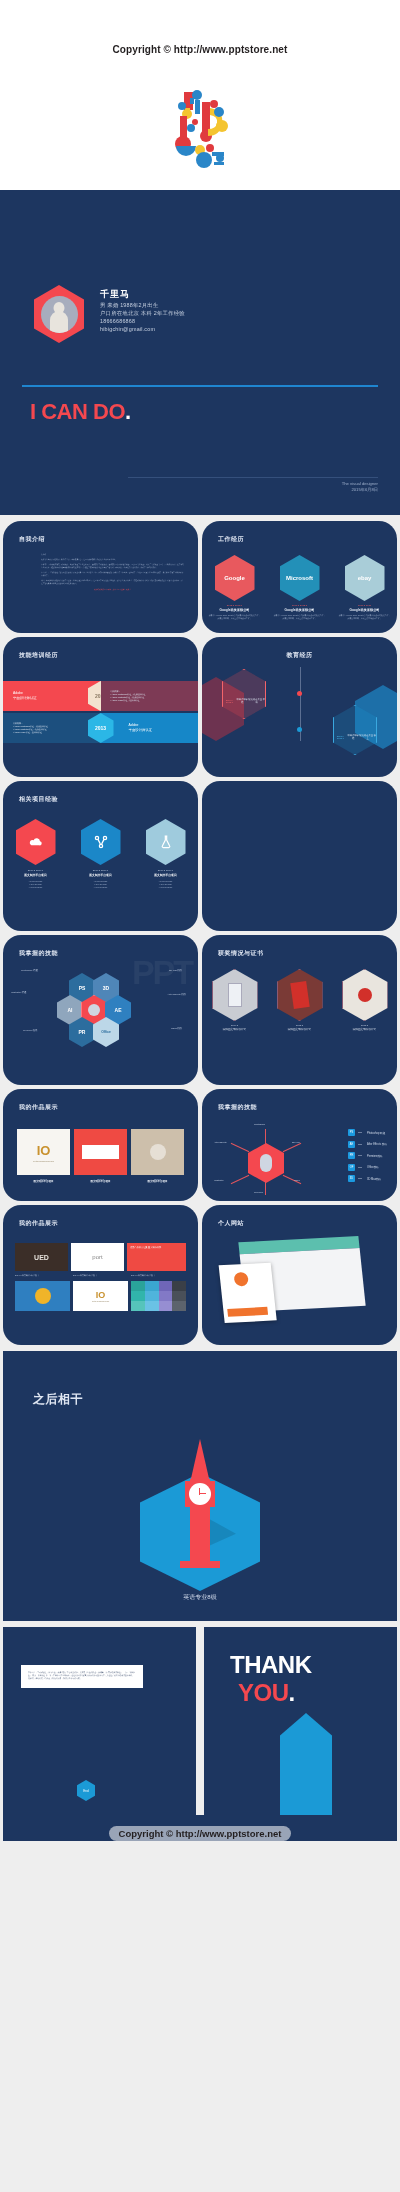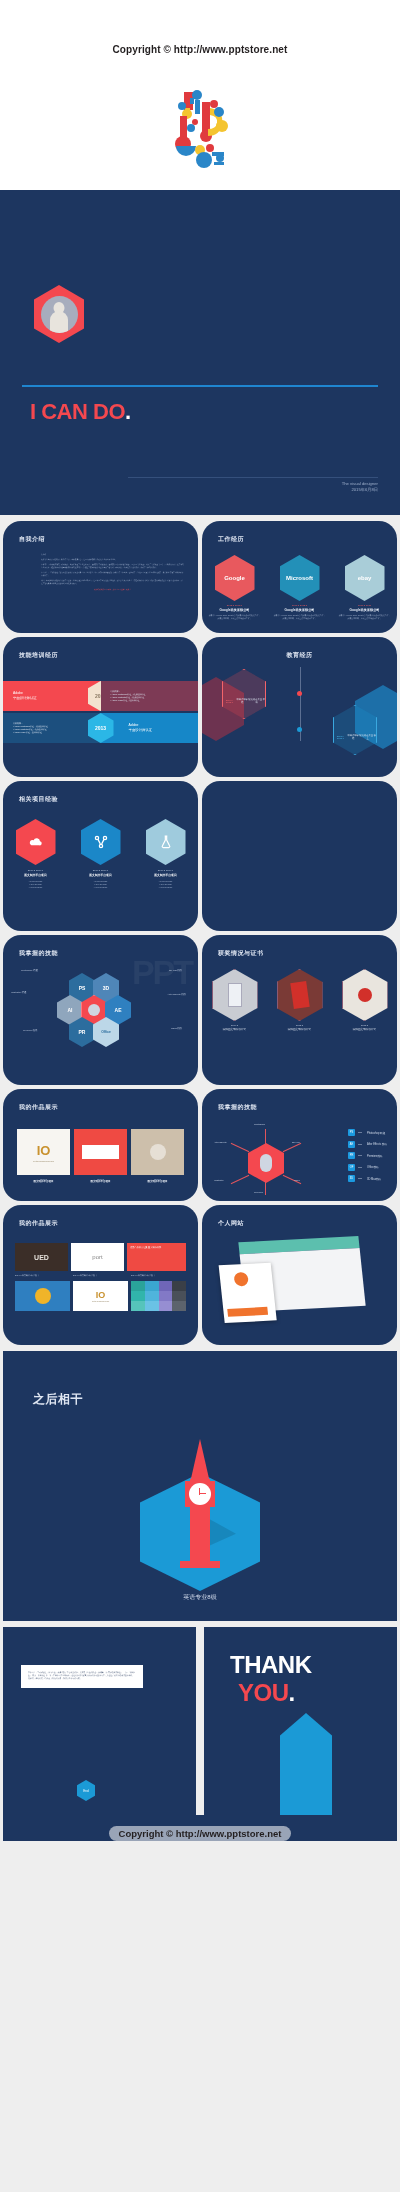--- a/index.html
+++ b/index.html
@@ -244,20 +244,27 @@
 </div>
 
 <div id="cover">
   <div id="cover-profile">
     <div id="avatar-hex" class="hex">
       <div id="avatar-circle">
         <div id="avatar-body"></div>
           <div id="avatar-head"></div>
       </div>
     </div>
+    <div id="cover-info">
+      <div id="cover-name">千里马</div>
+      <div class="cover-line">男 未婚 1988年2月出生</div>
+      <div class="cover-line">户口所在地北京 本科 2年工作经验</div>
+      <div class="cover-line">18666686868</div>
+      <div class="cover-line">hibigchin@gmail.com</div>
+    </div>
   </div>
   <div id="cover-rule"></div>
   <div id="believe">
     <div id="believe-2"><span>I CAN DO</span><span class="dot">.</span></div>
   </div>
   <div id="cover-rule2"></div>
   <div id="cover-sign">
     <div>The visual designer</div>
     <div>2015年6月8日</div>
   </div>

